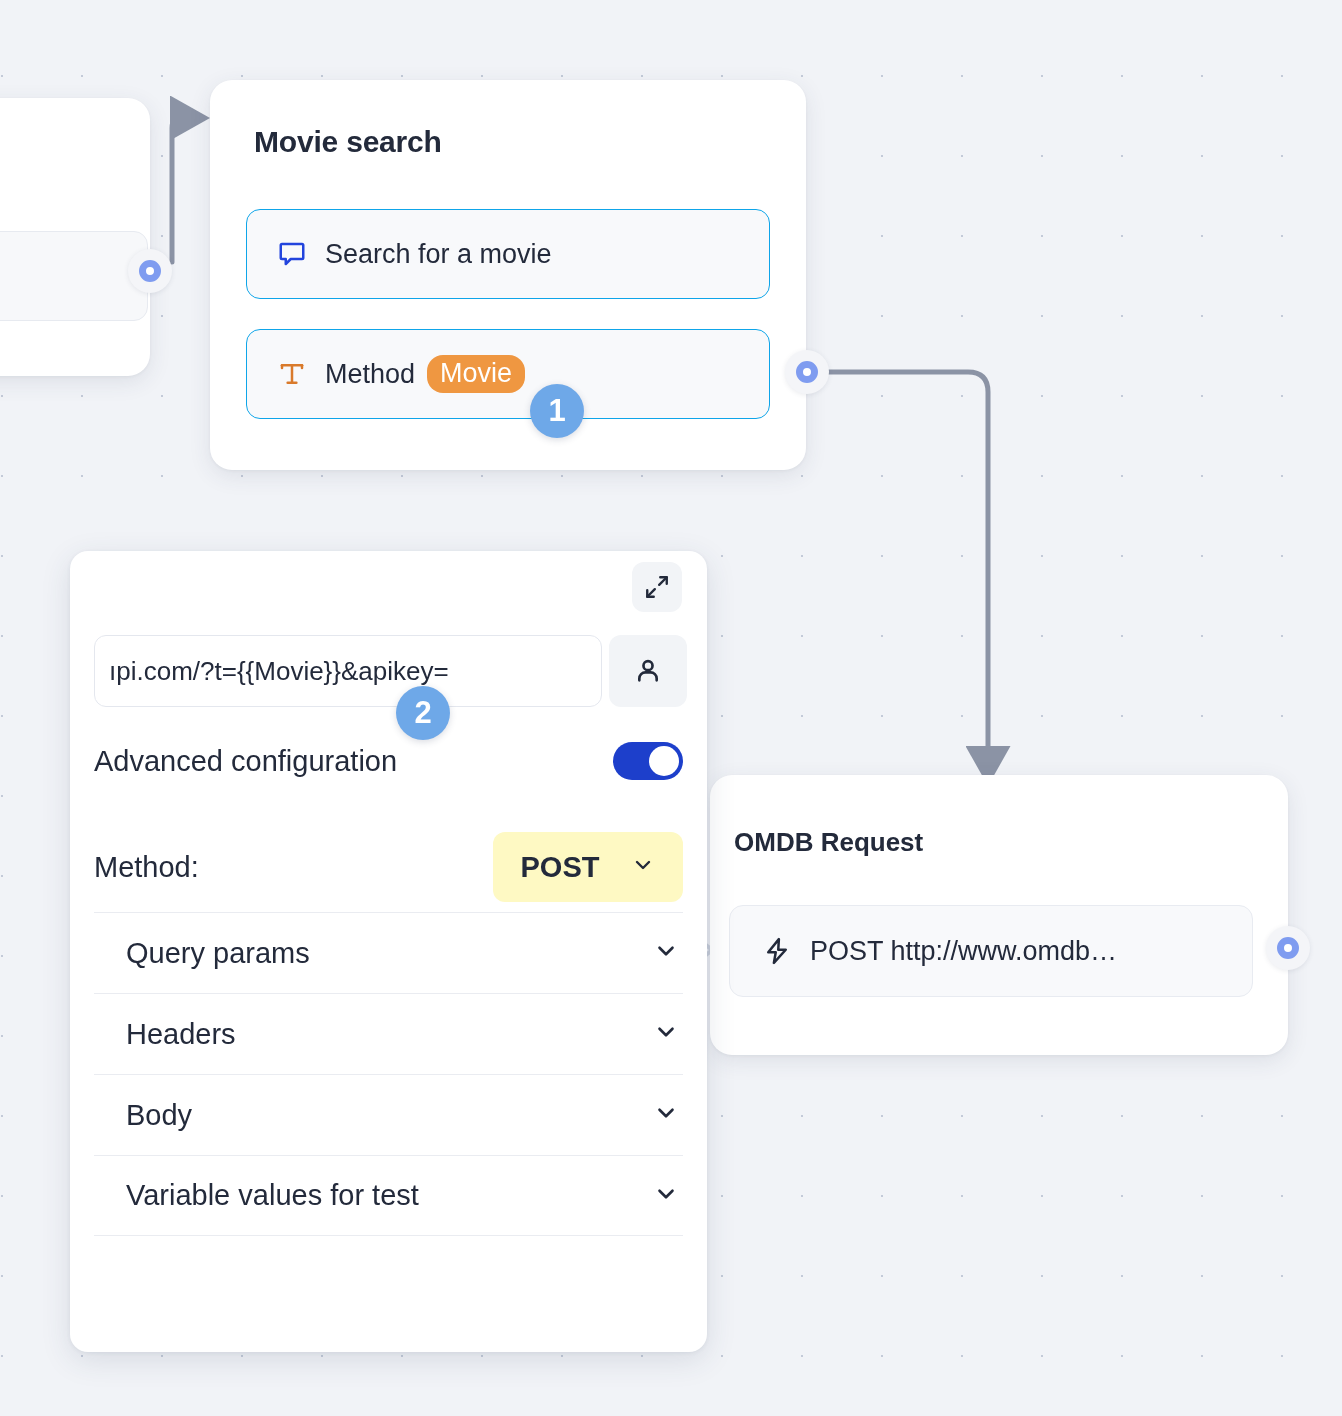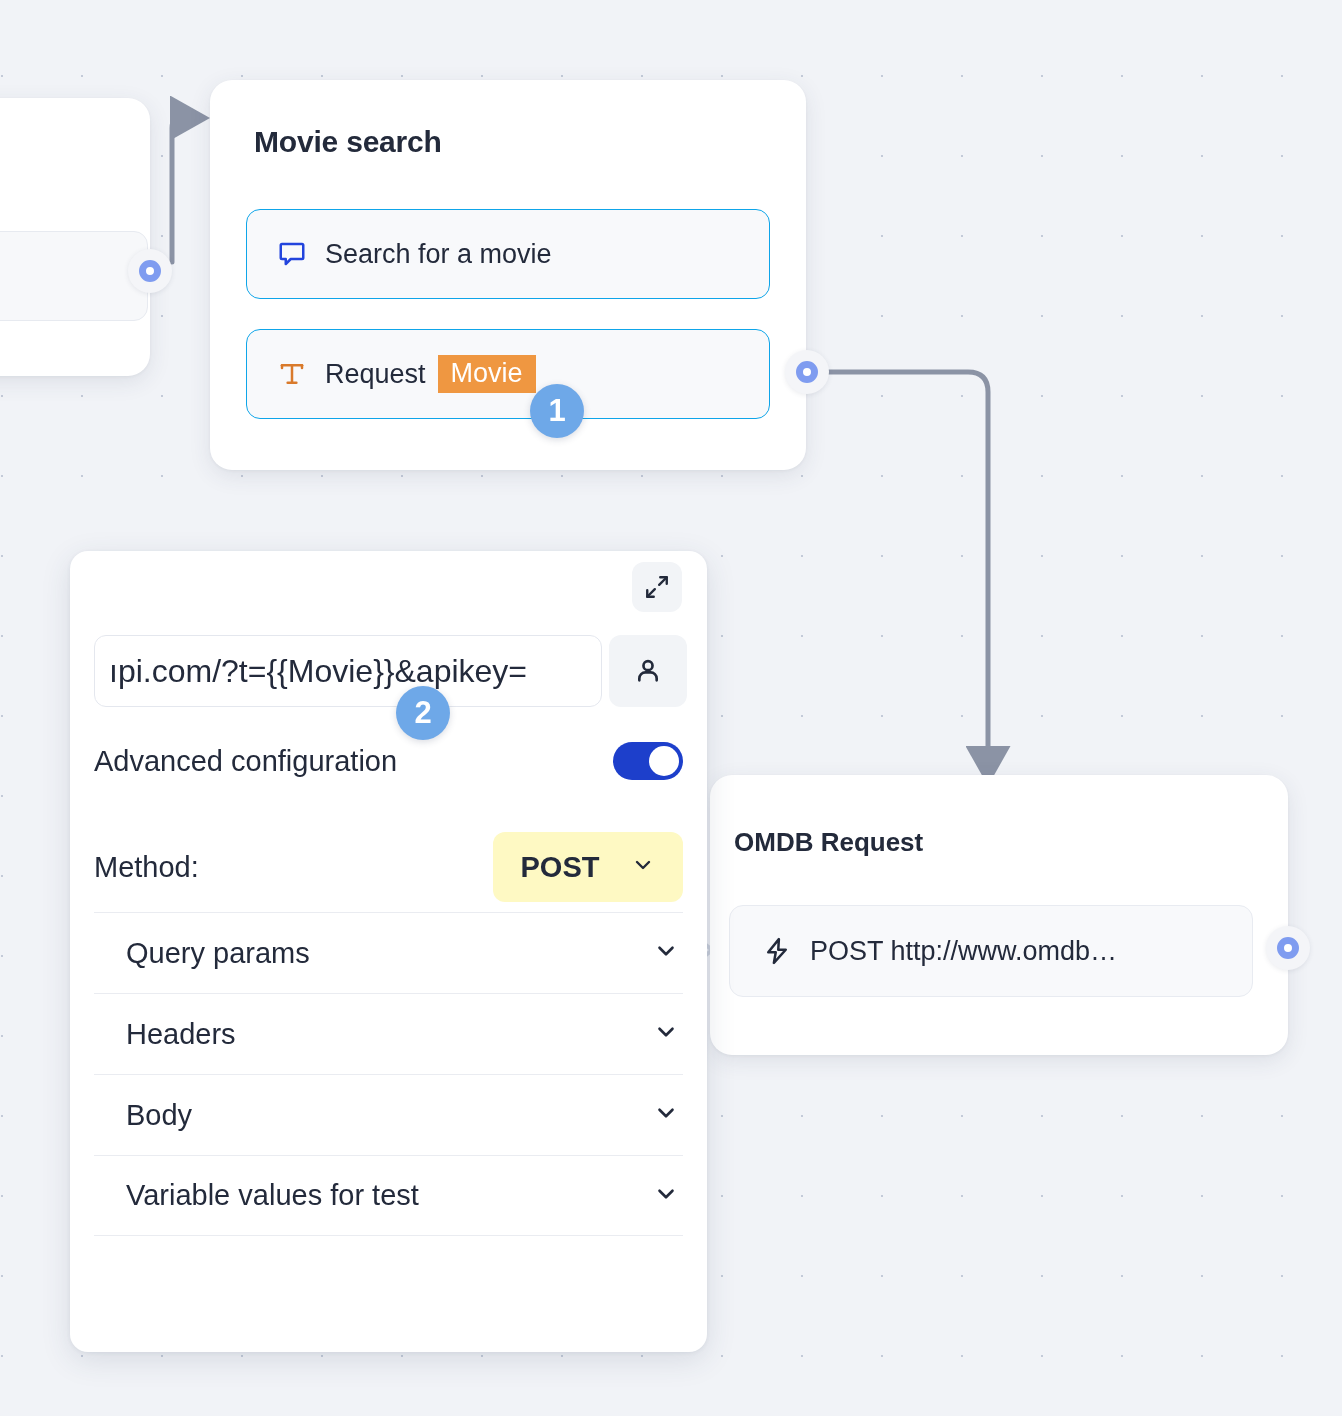--- a/index.html
+++ b/index.html
@@ -77,21 +77,21 @@
   }
   .row-label {
     font-size: 27px;
     color: #232a3b;
     white-space: nowrap;
   }
   .chip-movie {
     display: inline-block;
     background: #ef9741;
     color: #ffffff;
-    border-radius: 0;
+    border-radius: 16px;
     padding: 4px 13px 6px 13px;
     font-size: 27px;
     margin-left: 12px;
     line-height: 1.05;
   }
 
   
   #omdb-card {
     left: 710px; top: 775px;
     width: 578px; height: 280px;
@@ -183,21 +183,21 @@
   #url-row {
     position: absolute;
     left: 24px; top: 84px;
     display: flex;
     align-items: stretch;
   }
   #url-input {
     width: 508px; height: 72px;
     border: 1px solid #e4e7ee;
     border-radius: 12px;
-    font-size: 32px;
+    font-size: 26px;
     color: #232a3b;
     padding: 4px 14px;
     box-sizing: border-box;
     background: #ffffff;
     font-family: "Liberation Sans", sans-serif;
     outline: none;
   }
   #identity-button {
     margin-left: 7px;
     width: 78px; height: 72px;
@@ -337,21 +337,21 @@
     <div class="row-item" id="row-collect">
       <span class="row-icon">
         <svg width="30" height="30" viewBox="0 0 24 24" fill="none" stroke="#d97a2b" stroke-width="2" stroke-linecap="round">
           <path d="M4 5h16"></path>
           <path d="M12 5v14"></path>
           <path d="M8.5 19h7"></path>
           <path d="M4 5v2.2"></path>
           <path d="M20 5v2.2"></path>
         </svg>
       </span>
-      <span class="row-label">Request</span>
+      <span class="row-label">Method</span>
       <span class="chip-movie">Movie</span>
     </div>
   </div>
 
   <div class="node-card" id="omdb-card">
     <div class="card-title">OMDB Request</div>
     <div id="omdb-row">
       <span class="row-icon">
         <svg width="30" height="30" viewBox="0 0 24 24" fill="none" stroke="#232a3b" stroke-width="2" stroke-linecap="round" stroke-linejoin="round">
           <path d="M13.5 2.5 5 13h6l-1.5 8.5L19 11h-6z"></path>

